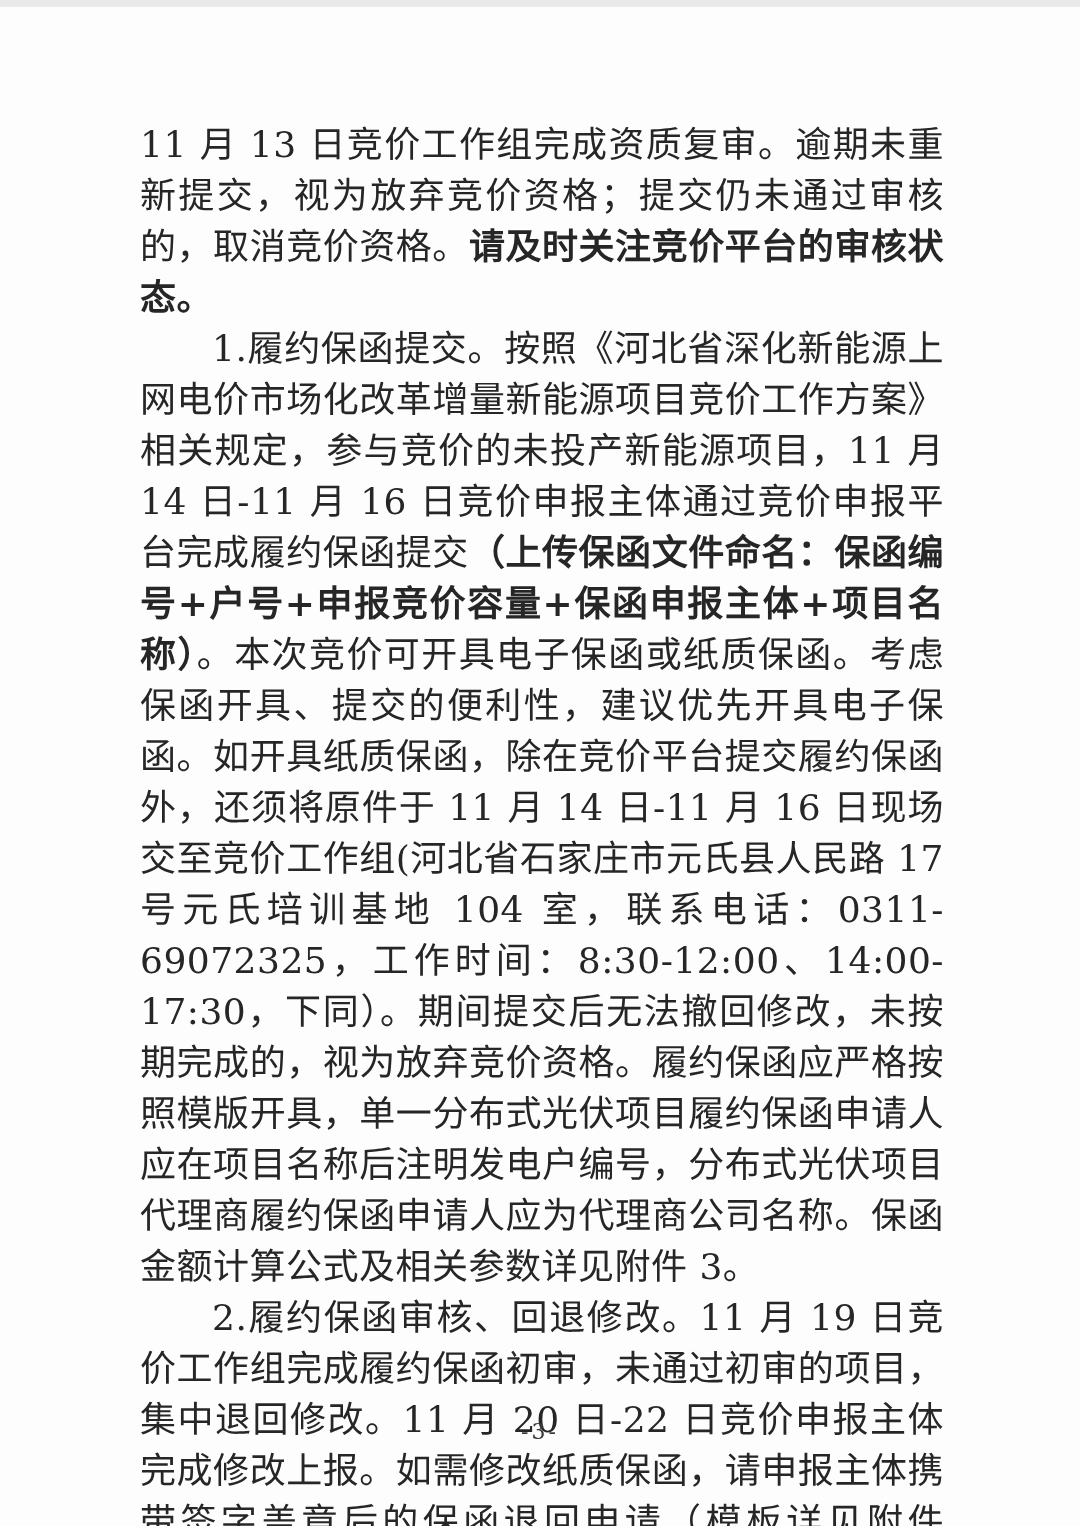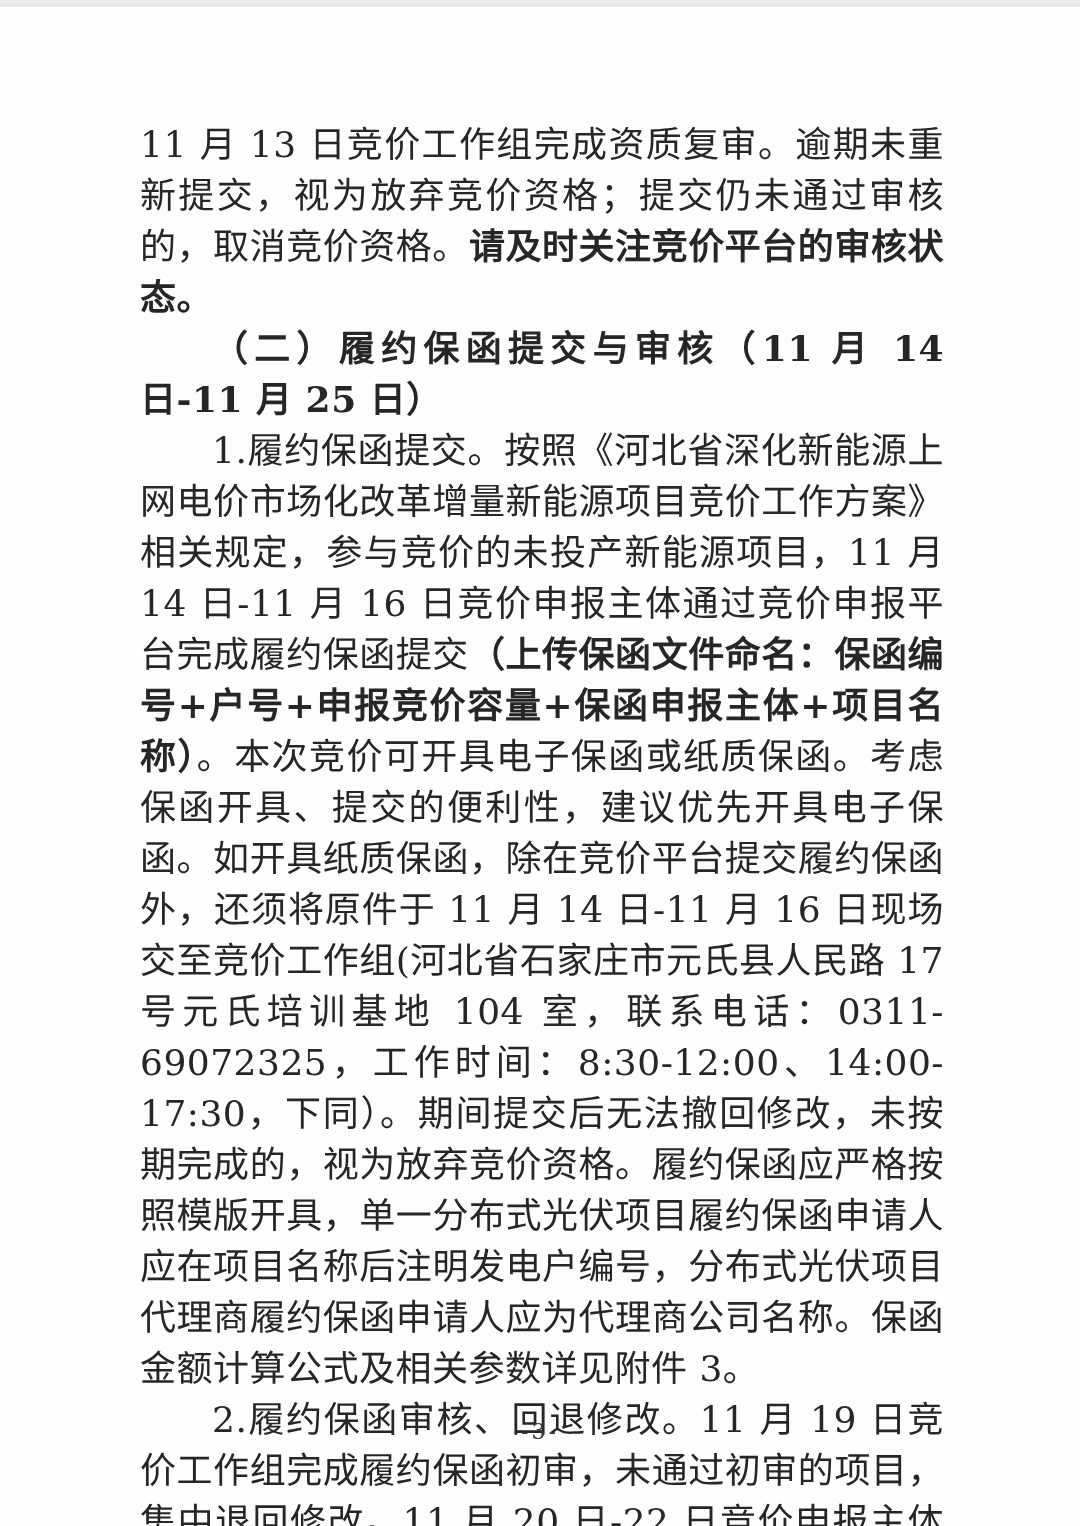--- a/index.html
+++ b/index.html
@@ -65,20 +65,19 @@
     height: 5px;
     background: rgba(180,180,180,0.30);
   }
 </style>
 </head>
 <body>
 
 <div class="page">
   <div class="doc-body">
       <p class="para"><span class="run">11 月 13 日竞价工作组完成资质复审。逾期未重新提交，视为放弃竞价资格；提交仍未通过审核的，取消竞价资格。</span><span class="run bold">请及时关注竞价平台的审核状态。</span></p>
-      <p class="para indent"><span class="run bold">（二）履约保函提交与审核（11 月 14 日-11 月 25 日）</span></p>
       <p class="para indent"><span class="run">1.履约保函提交。按照《河北省深化新能源上网电价市场化改革增量新能源项目竞价工作方案》相关规定，参与竞价的未投产新能源项目，11 月 14 日-11 月 16 日竞价申报主体通过竞价申报平台完成履约保函提交</span><span class="run bold">（上传保函文件命名：保函编号+户号+申报竞价容量+保函申报主体+项目名称）</span><span class="run">。本次竞价可开具电子保函或纸质保函。考虑保函开具、提交的便利性，建议优先开具电子保函。如开具纸质保函，除在竞价平台提交履约保函外，还须将原件于 11 月 14 日-11 月 16 日现场交至竞价工作组(河北省石家庄市元氏县人民路 17 号元氏培训基地 104 室，联系电话：0311-69072325，工作时间：8:30-12:00、14:00-17:30，下同）。期间提交后无法撤回修改，未按期完成的，视为放弃竞价资格。履约保函应严格按照模版开具，单一分布式光伏项目履约保函申请人应在项目名称后注明发电户编号，分布式光伏项目代理商履约保函申请人应为代理商公司名称。保函金额计算公式及相关参数详见附件 3。</span></p>
       <p class="para indent"><span class="run">2.履约保函审核、回退修改。11 月 19 日竞价工作组完成履约保函初审，未通过初审的项目，集中退回修改。11 月 20 日-22 日竞价申报主体完成修改上报。如需修改纸质保函，请申报主体携带签字盖章后的保函退回申请（模板详见附件 4），现场取回保函原件，并于 11 月 20 日-11 月 22 日工作时间内现场重新提交。逾期未重新提交，视为放弃竞价资格；重新提</span></p>
     </div>
   <div class="page-footer">-3-</div>
   <div class="scan-shadow"></div>
   <div class="scan-shadow-dot"></div>
 </div>
 
 </body></html>

